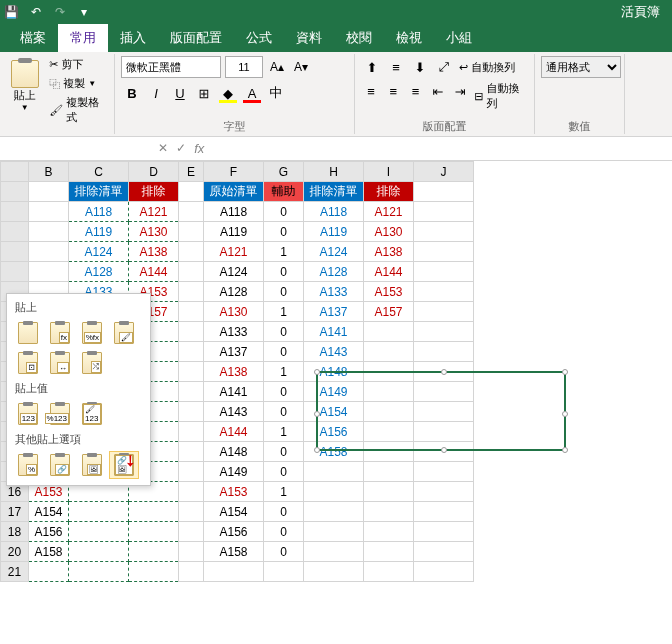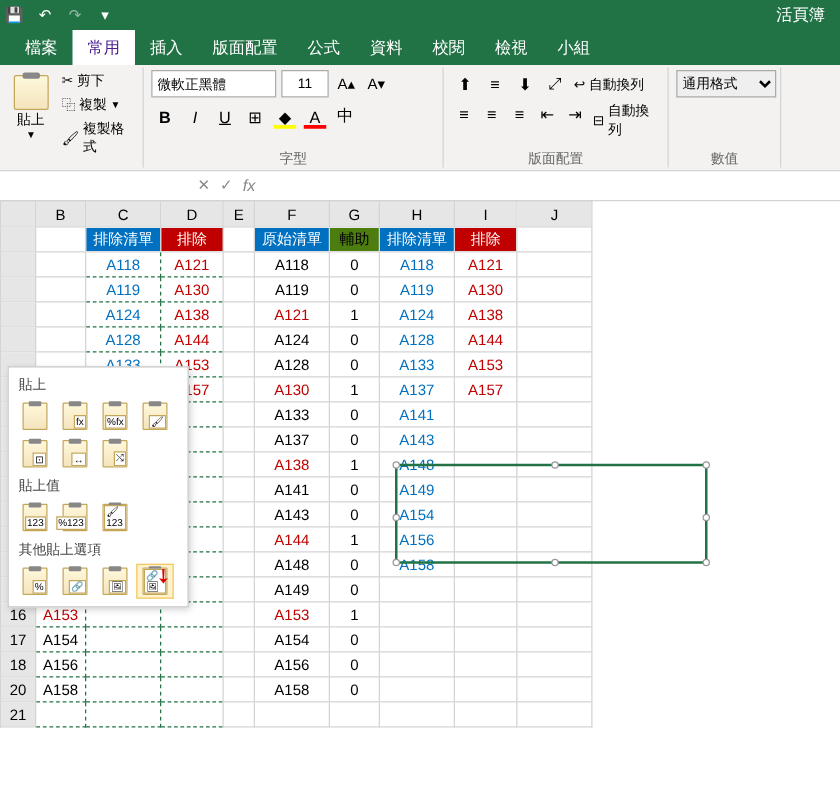--- a/index.html
+++ b/index.html
@@ -38,21 +38,21 @@
 .formula-input{flex:1;border:none;padding:0 6px}
 .sheet{position:relative}
 .grid{border-collapse:collapse;table-layout:fixed}
 .grid th,.grid td{border:1px solid #d4d4d4;height:20px;font-size:12px;text-align:center;padding:0;overflow:hidden}
 .grid th{background:#e6e6e6;font-weight:normal}
 .corner{width:28px;background:#e6e6e6}
 .rowh{width:28px;background:#e6e6e6;font-size:11px}
 .colh{font-size:12px}
 .hdr-blue{background:#0070c0;color:#fff}
 .hdr-red{background:#c00000;color:#fff}
-.hdr-gray{background:#4d7c0f;color:#000}
+.hdr-gray{background:#ef4444;color:#000}
 .val-blue{color:#0070c0}
 .val-red{color:#c00000}
 .paste-menu{position:absolute;left:6px;top:132px;width:145px;background:#fff;border:1px solid #c6c6c6;box-shadow:2px 2px 6px rgba(0,0,0,0.2);padding:4px;z-index:100}
 .pm-title{font-size:11px;padding:2px 4px;color:#444}
 .pm-grid{display:flex;flex-wrap:wrap;gap:2px;padding:2px}
 .pm-icon{width:30px;height:28px;border:1px solid transparent;display:flex;align-items:center;justify-content:center;cursor:pointer;position:relative}
 .pm-clip{width:20px;height:22px;background:linear-gradient(#fff8dc,#f4e4bc);border:1px solid #c4a659;border-radius:1px;position:relative}
 .pm-clip::before{content:"";position:absolute;top:-2px;left:4px;width:10px;height:4px;background:#888;border-radius:1px}
 .pm-sub{position:absolute;bottom:0;right:0;font-size:8px;background:#fff;padding:0 1px;border:1px solid #c4a659}
 .pm-footer{font-size:11px;padding:4px 6px;cursor:pointer;border-top:1px solid #eee;margin-top:2px;text-align:center}

